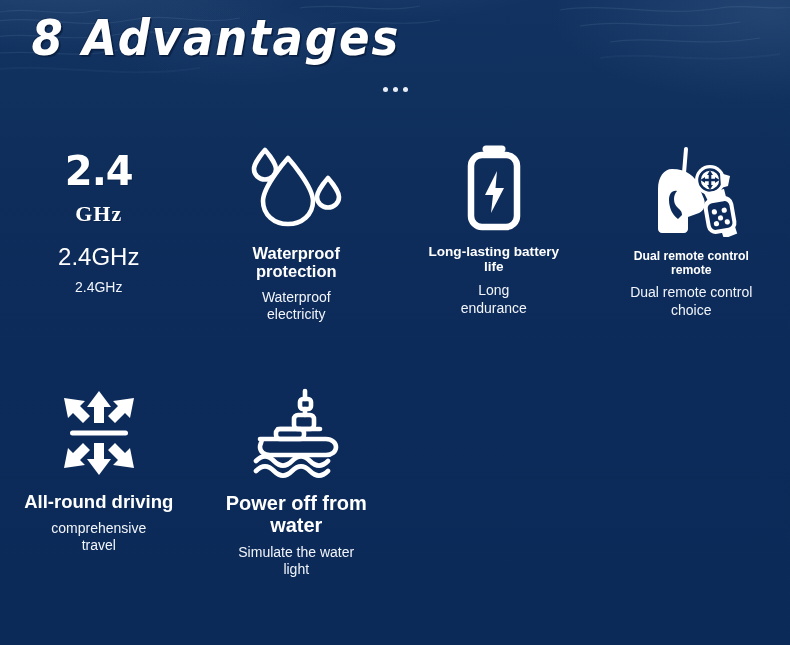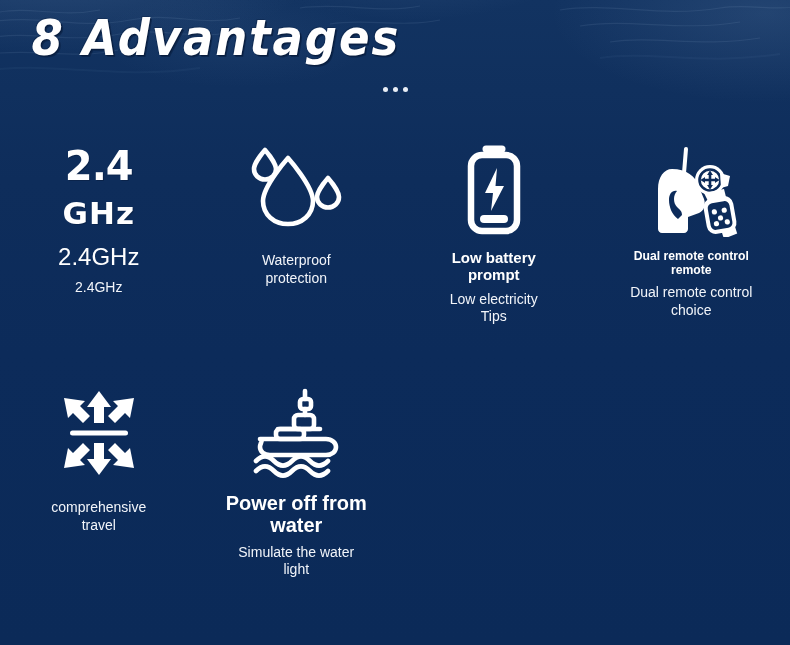--- a/index.html
+++ b/index.html
@@ -129,21 +129,21 @@
   
   .ghz-icon {
     text-align: center;
     color: #ffffff;
     font-family: "DejaVu Sans", sans-serif;
     font-weight: bold;
     line-height: 0.95;
     text-shadow: 1px 1px 0 rgba(8,28,60,0.5);
   }
   .ghz-icon .ghz-big { font-size: 40px; letter-spacing: -1px; display: block; }
-  .ghz-icon .ghz-small { font-size: 31px; letter-spacing: 1px; display: block; margin-top: 14px; }
+  .ghz-icon .ghz-small { font-size: 22px; letter-spacing: 1px; display: block; margin-top: 14px; font-family: Liberation Serif, serif; }
 
   svg { display: block; }
 </style>
 </head>
 <body>
 
 <div id="page">
 
   <svg id="water-texture" viewBox="0 0 790 150" preserveAspectRatio="none">
     <g stroke="rgba(190,215,240,0.16)" fill="none" stroke-width="1.2">
@@ -188,37 +188,37 @@
     <div class="feature-cell">
       <div class="icon-wrap">
         <svg width="96" height="92" viewBox="0 0 96 92">
           <g fill="none" stroke="#ffffff" stroke-width="4.6" stroke-linejoin="round" stroke-linecap="round">
             <path d="M40 16 C40 16 65 44 65 59 C65 72.8 53.8 82 40 82 C26.2 82 15 72.8 15 59 C15 44 40 16 40 16 Z"></path>
             <path d="M17 8 C17 8 28 20.5 28 27 C28 33 23 37.5 17 37.5 C11 37.5 6 33 6 27 C6 20.5 17 8 17 8 Z"></path>
             <path d="M80 36 C80 36 91 48.5 91 55 C91 61 86 65.5 80 65.5 C74 65.5 69 61 69 55 C69 48.5 80 36 80 36 Z"></path>
           </g>
         </svg>
       </div>
-      <p class="feature-sub"><span>Waterproof</span><br><span>protection</span></p>
-    </div>
-
-
-
-    <div class="feature-cell row2">
-      <div class="icon-wrap">
-        <svg width="62" height="94" viewBox="0 0 62 94">
-          <path d="M23 5 L39 5" stroke="#ffffff" stroke-width="7" stroke-linecap="round" fill="none"></path>
-          <rect x="8" y="11" width="46" height="76" rx="11" ry="11" fill="none" stroke="#ffffff" stroke-width="6.5"></rect>
-          <path d="M34 24 L22 49 L30 49 L28 67 L41 42 L32.5 42 Z" fill="#ffffff"></path>
-          <rect x="17" y="71" width="28" height="8" rx="4" ry="4" fill="#ffffff"></rect>
-        </svg>
-      </div>
-      <p class="feature-title t-15"><span>Low battery</span><br><span>prompt</span></p>
-      <p class="feature-sub"><span>Low electricity</span><br><span>Tips</span></p>
-    </div>
+      <p class="feature-title t-17">Waterproof protection</p>
+      <p class="feature-sub"><span>Waterproof</span><br><span>electricity</span></p>
+    </div>
+
+
+    <div class="feature-cell">
+      <div class="icon-wrap">
+        <svg width="62" height="90" viewBox="0 0 62 90">
+          <path d="M23 6 L39 6" stroke="#ffffff" stroke-width="7" stroke-linecap="round" fill="none"></path>
+          <rect x="8" y="12" width="46" height="72" rx="11" ry="11" fill="none" stroke="#ffffff" stroke-width="6.5"></rect>
+          <path d="M34 28 L22 52 L30 52 L28 70 L41 45 L32.5 45 Z" fill="#ffffff"></path>
+        </svg>
+      </div>
+      <p class="feature-title t-14">Long-lasting battery life</p>
+      <p class="feature-sub"><span>Long</span><br><span>endurance</span></p>
+    </div>
+
 
     <div class="feature-cell row2">
       <div class="icon-wrap">
         <svg width="98" height="92" viewBox="0 0 98 92">
 
           <path d="M42 28 L44 4" stroke="#ffffff" stroke-width="4" stroke-linecap="round" fill="none"></path>
 
           <path d="M30 24 C44 24 54 31 57 42 L62 54 C64 60 62 66 57 68 L46 72 L46 84 C46 86.2 44.2 88 42 88 L20 88
                    C17.8 88 16 86.2 16 84 L16 44 C16 32 22 24 30 24 Z" fill="#ffffff"></path>
 
@@ -263,20 +263,21 @@
             <path d="M78 8 L57 11 L62 16 L52 26 L59 33 L69 23 L74 28 Z"></path>
 
             <path d="M8 78 L29 75 L24 70 L34 60 L27 53 L17 63 L12 58 Z"></path>
 
             <path d="M78 78 L57 75 L62 70 L52 60 L59 53 L69 63 L74 58 Z"></path>
 
             <rect x="14" y="40.5" width="58" height="5" rx="2.5"></rect>
           </g>
         </svg>
       </div>
+      <p class="feature-title t-19">All-round driving</p>
       <p class="feature-sub"><span>comprehensive</span><br><span>travel</span></p>
     </div>
 
     <div class="feature-cell row2">
       <div class="icon-wrap">
         <svg width="96" height="92" viewBox="0 0 96 92">
           <g fill="none" stroke="#ffffff" stroke-width="4.6" stroke-linecap="round" stroke-linejoin="round">
 
             <path d="M57 4 L57 12"></path>
             <rect x="52" y="12" width="11" height="10" rx="3"></rect>

